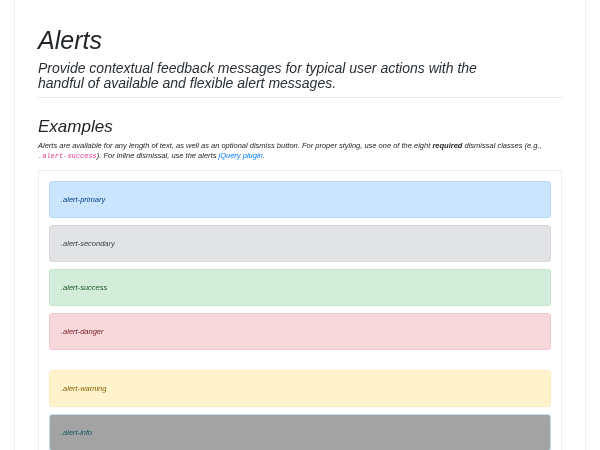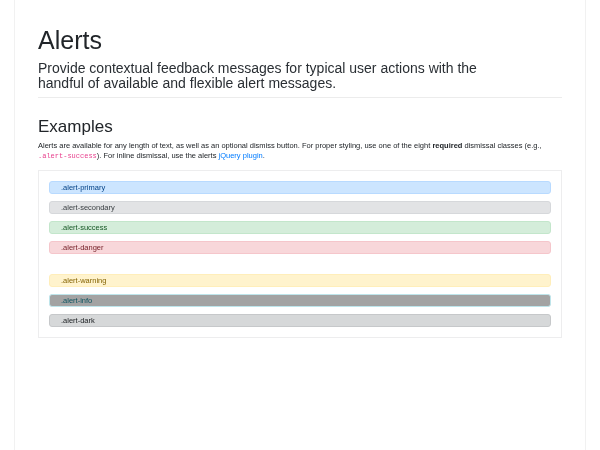--- a/index.html
+++ b/index.html
@@ -1,15 +1,15 @@
 <!DOCTYPE html>
 <html><head>
 <meta charset="utf-8">
 <style>
-  * { box-sizing: border-box; }
+  * { box-sizing: border-box; font-style: italic; }
   html, body {
     margin: 0; padding: 0;
     width: 600px; height: 450px;
     overflow: hidden;
     background: #ffffff;
     font-family: "Liberation Sans", sans-serif;
     color: #212529;
   }
   .page { position: relative; width: 600px; height: 450px; }
   .vline { position: absolute; top: 0; bottom: 0; width: 1px; background: #f1f1f1; }
@@ -54,21 +54,21 @@
   }
   p.intro .link { color: #007bff; text-decoration: none; cursor: pointer; }
   .example {
     margin-top: 9px;
     border: 1px solid #ededee;
     padding: 10px;
   }
   .alert {
     border: 1px solid transparent;
     border-radius: 3px;
-    padding: 0 11px;
+    padding: 12px 11px;
     font-size: 7.5px; line-height: 11px;
     margin-bottom: 7px;
   }
   .alert:last-child { margin-bottom: 0; }
 </style>
 </head>
 <body>
 
 <div class="page">
   <div class="vline left"></div>

